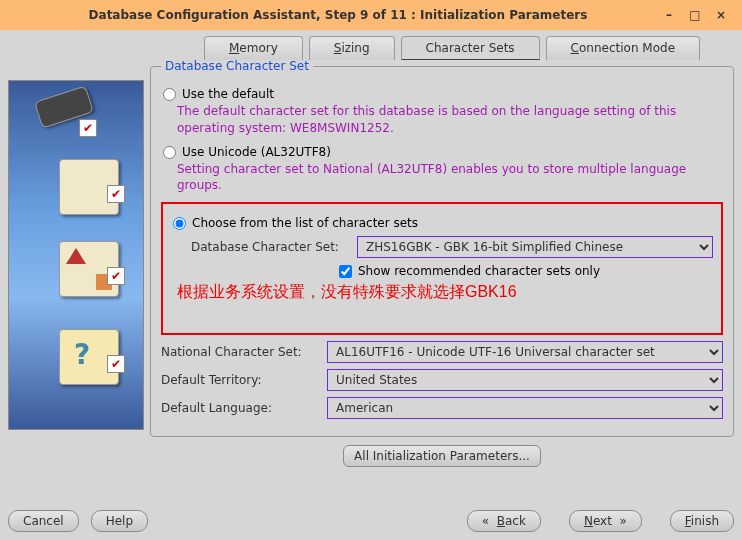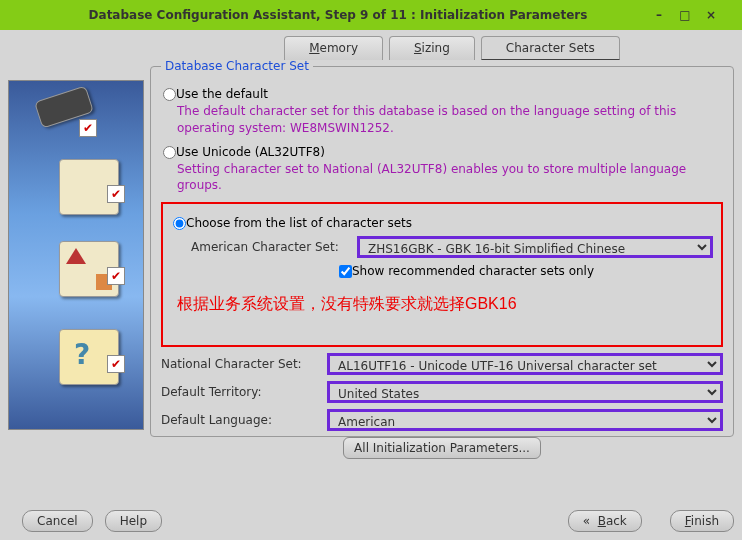--- a/index.html
+++ b/index.html
@@ -1,17 +1,17 @@
 <!DOCTYPE html>
 <html><head>
 <meta charset="utf-8">
 <style>
 * { box-sizing: border-box; margin: 0; padding: 0; font-family: "DejaVu Sans", Arial, sans-serif; font-size: 12px; }
 body { background: #d6d6d6; width: 742px; height: 540px; overflow: hidden; }
-.titlebar { height: 30px; background: #84cc16; display: flex; align-items: center; padding: 0 24px; }
+.titlebar { height: 30px; background: #fdba74; display: flex; align-items: center; padding: 0 14px; }
 .titlebar-title { flex: 1; text-align: center; font-weight: bold; color: #333; }
 .titlebar-btns { display: flex; gap: 12px; }
 .winbtn { width: 14px; height: 14px; display: flex; align-items: center; justify-content: center; color: #333; cursor: pointer; font-weight: bold; }
 .app { position: relative; display: flex; gap: 6px; padding: 6px 8px 4px 8px; height: 460px; }
 .sidebar { width: 136px; position: relative; background: linear-gradient(180deg, #3a5a9a 0%, #6aa0e0 38%, #88b8f0 62%, #3a5a9a 100%); border: 1px solid #888; margin-top: 44px; height: 350px; }
 .side-item { position: absolute; }
 .side-item .check { position: absolute; right: -6px; top: 26px; width: 18px; height: 18px; background: #fff; border: 1px solid #888; display: flex; align-items: center; justify-content: center; color: #c00; font-weight: bold; }
 .side-icon { width: 60px; height: 56px; background: #f5e8b0; border: 1px solid #999; border-radius: 4px; box-shadow: 2px 2px 3px rgba(0,0,0,0.4); }
 .side-icon.chip { background: #444; transform: rotate(-18deg); border-radius: 6px; height: 28px; width: 54px; }
 .side-icon.docs { background: #f0e8c8; position: relative; }
@@ -19,33 +19,33 @@
 .side-icon.shapes::before { content: ""; position: absolute; left: 6px; top: 6px; width: 0; height: 0; border-left: 10px solid transparent; border-right: 10px solid transparent; border-bottom: 16px solid #b33; }
 .side-icon.shapes::after { content: ""; position: absolute; right: 6px; bottom: 6px; width: 16px; height: 16px; background: #d84; }
 .side-icon.quest { position: relative; }
 .side-icon.quest::after { content: "?"; position: absolute; left: 14px; top: 8px; font-size: 28px; color: #48a; font-weight: bold; }
 .main { flex: 1; display: flex; flex-direction: column; align-items: center; }
 .tabs { display: flex; gap: 6px; margin-left: 20px; margin-bottom: -1px; z-index: 2; }
 .tab { padding: 4px 24px; background: linear-gradient(#e6e6e6,#cfcfcf); border: 1px solid #9a9a9a; border-bottom: none; border-radius: 4px 4px 0 0; cursor: pointer; color: #333; }
 .tab.active { background: #d6d6d6; border-bottom: 1px solid #404040; }
 fieldset.groupbox { border: 1px solid #9a9a9a; border-radius: 4px; padding: 8px 10px 10px 10px; background: #d6d6d6; position: relative; height: 378px; }
 fieldset.groupbox > legend { padding: 0 4px; color: #1d4ed8; font-size: 12px; }
-.radio-row { display: flex; align-items: flex-start; gap: 0; margin: 6px 0 2px 2px; }
+.radio-row { display: flex; align-items: flex-start; gap: 6px; margin: 6px 0 2px 2px; }
 .radio-row input { margin-top: 1px; }
 .desc { margin-left: 16px; color: #a21caf; line-height: 1.4; margin-bottom: 8px; }
 .redbox { border: 2px solid #e00; padding: 6px 8px 24px 8px; margin-top: 4px; }
 .form-row { display: flex; align-items: center; gap: 8px; margin: 6px 0; }
 .form-row label { width: 158px; color: #333; }
-select.combo { flex: 1; height: 22px; background: #d6d6d6; border: 3px solid #6d28d9; padding: 2px 4px; color: #333; }
-.checkrow { margin-left: 168px; display: flex; align-items: center; }
-.annot { color: #e00; font-size: 16px; margin: 16px 0 6px 6px; font-family: sans-serif; }
-.allparams { margin-top: 0; }
+select.combo { flex: 1; height: 22px; background: #d6d6d6; border: 1px solid #6d28d9; padding: 2px 4px; color: #333; }
+.checkrow { margin-left: 168px; display: flex; align-items: center; gap: 6px; }
+.annot { color: #e00; font-size: 16px; margin: 4px 0 6px 6px; font-family: sans-serif; }
+.allparams { margin-top: 8px; }
 button.btn { background: linear-gradient(#e6e6e6,#c8c8c8); border: 1px solid #8a8a8a; border-radius: 10px; padding: 3px 14px; color: #333; cursor: pointer; }
 button.btn.small { border-radius: 6px; padding: 3px 10px; }
-.footer { position: absolute; left: 22px; right: 8px; bottom: 8px; display: flex; align-items: center; justify-content: space-between; }
+.footer { position: absolute; left: 8px; right: 8px; bottom: 8px; display: flex; align-items: center; justify-content: space-between; }
 .footer-left { display: flex; gap: 12px; }
 .footer-right { display: flex; gap: 28px; align-items: center; padding-left: 8px; }
 .ul-letter { text-decoration: underline; }
 .mnemonic { display: inline-block; }
 </style>
 </head>
 <body>
 
 <div class="titlebar">
   <div class="titlebar-title">Database Configuration Assistant, Step 9 of 11 : Initialization Parameters</div>
@@ -74,20 +74,21 @@
       <div class="side-icon quest"></div>
       <div class="check">✔</div>
     </div>
   </div>
 
   <div class="main">
     <div class="tabs">
       <div class="tab"><span class="mnemonic"><span class="ul-letter">M</span><span></span>emory</span></div>
       <div class="tab"><span class="ul-letter">S</span>izing</div>
       <div class="tab active">Character Sets</div>
+      <div class="tab"><span class="ul-letter">C</span>onnection Mode</div>
     </div>
 
     <fieldset class="groupbox">
       <legend>Database Character Set</legend>
 
       <div class="radio-row">
         <input type="radio" name="cs" style="">
         <label>Use the default</label>
       </div>
       <div class="desc">The default character set for this database is based on the language setting of this operating system: WE8MSWIN1252.</div>
@@ -97,21 +98,21 @@
         <label>Use Unicode (AL32UTF8)</label>
       </div>
       <div class="desc">Setting character set to National (AL32UTF8) enables you to store multiple language groups.</div>
 
       <div class="redbox">
         <div class="radio-row">
           <input type="radio" name="cs" checked="" style="">
           <label>Choose from the list of character sets</label>
         </div>
         <div class="form-row" style="margin-left:20px;">
-          <label>American Character Set:</label>
+          <label>Database Character Set:</label>
           <select class="combo">
             <option>ZHS16GBK - GBK 16-bit Simplified Chinese</option>
           </select>
         </div>
         <div class="checkrow">
           <input type="checkbox" checked="" style="">
           <label>Show recommended character sets only</label>
         </div>
         <div class="annot">根据业务系统设置，没有特殊要求就选择GBK16</div>
       </div>
@@ -142,15 +143,16 @@
   </div>
 </div>
 
 <div class="footer">
   <div class="footer-left">
     <button class="btn">Cancel</button>
     <button class="btn">Help</button>
   </div>
   <div class="footer-right">
     <button class="btn">«&nbsp;&nbsp;<span class="ul-letter">B</span>ack</button>
+    <button class="btn"><span class="ul-letter">N</span>ext&nbsp;&nbsp;»</button>
     <button class="btn"><span class="ul-letter">F</span>inish</button>
   </div>
 </div>
 
 </body></html>

